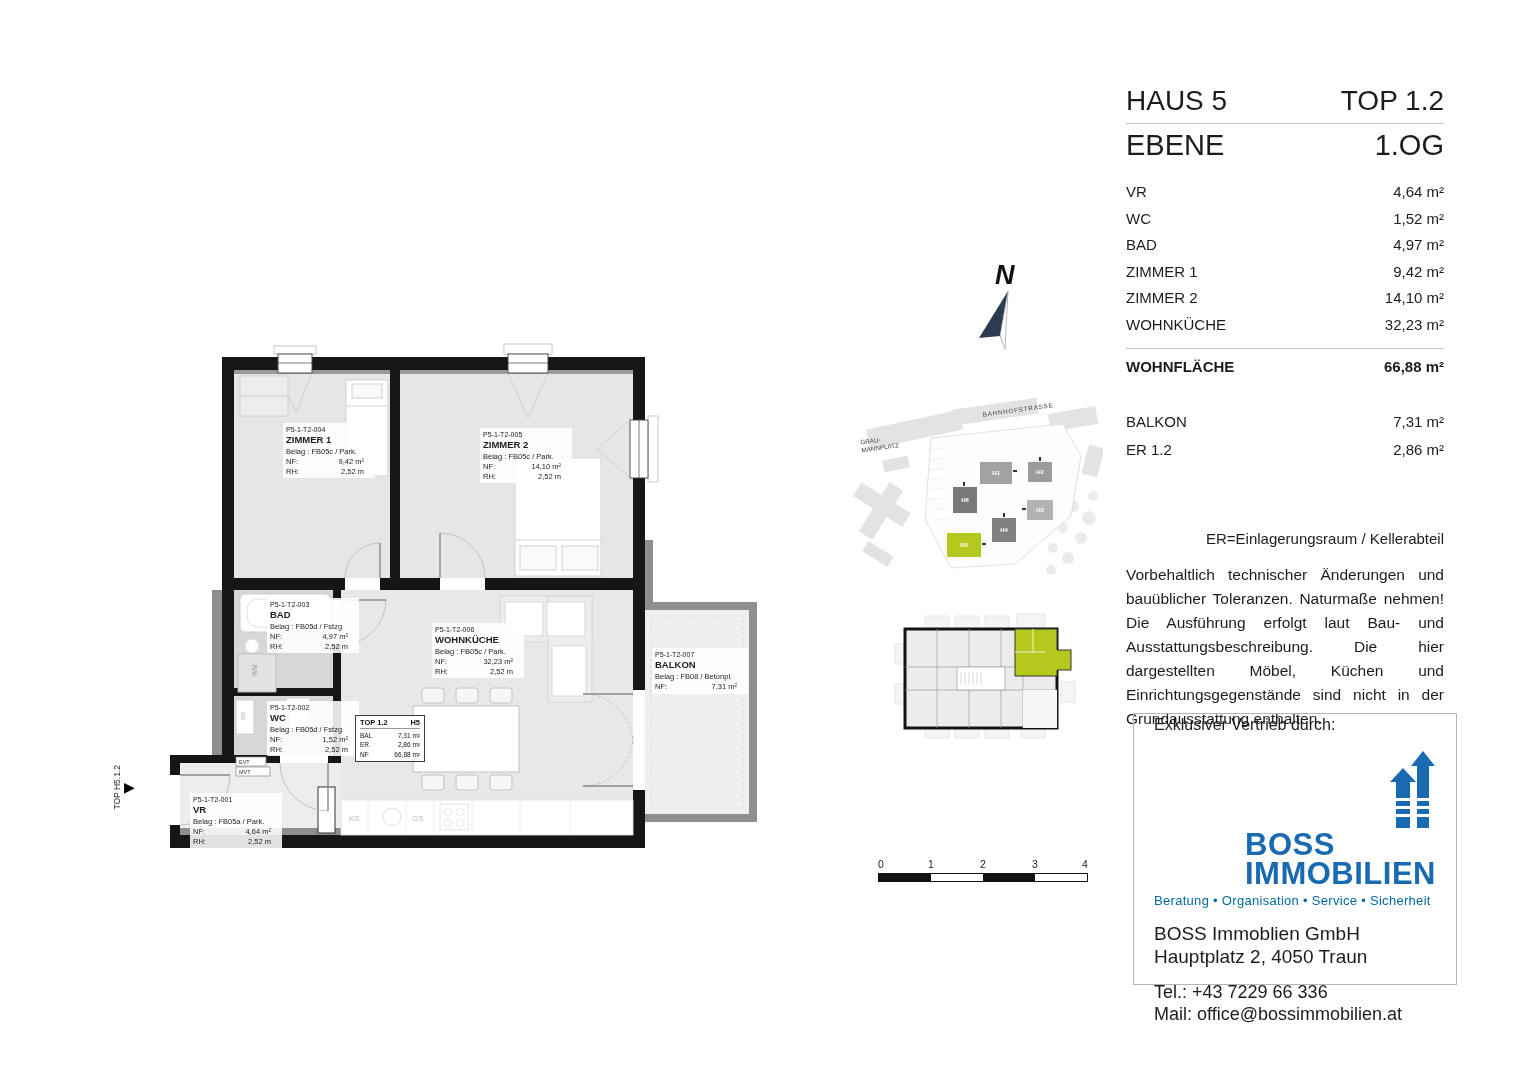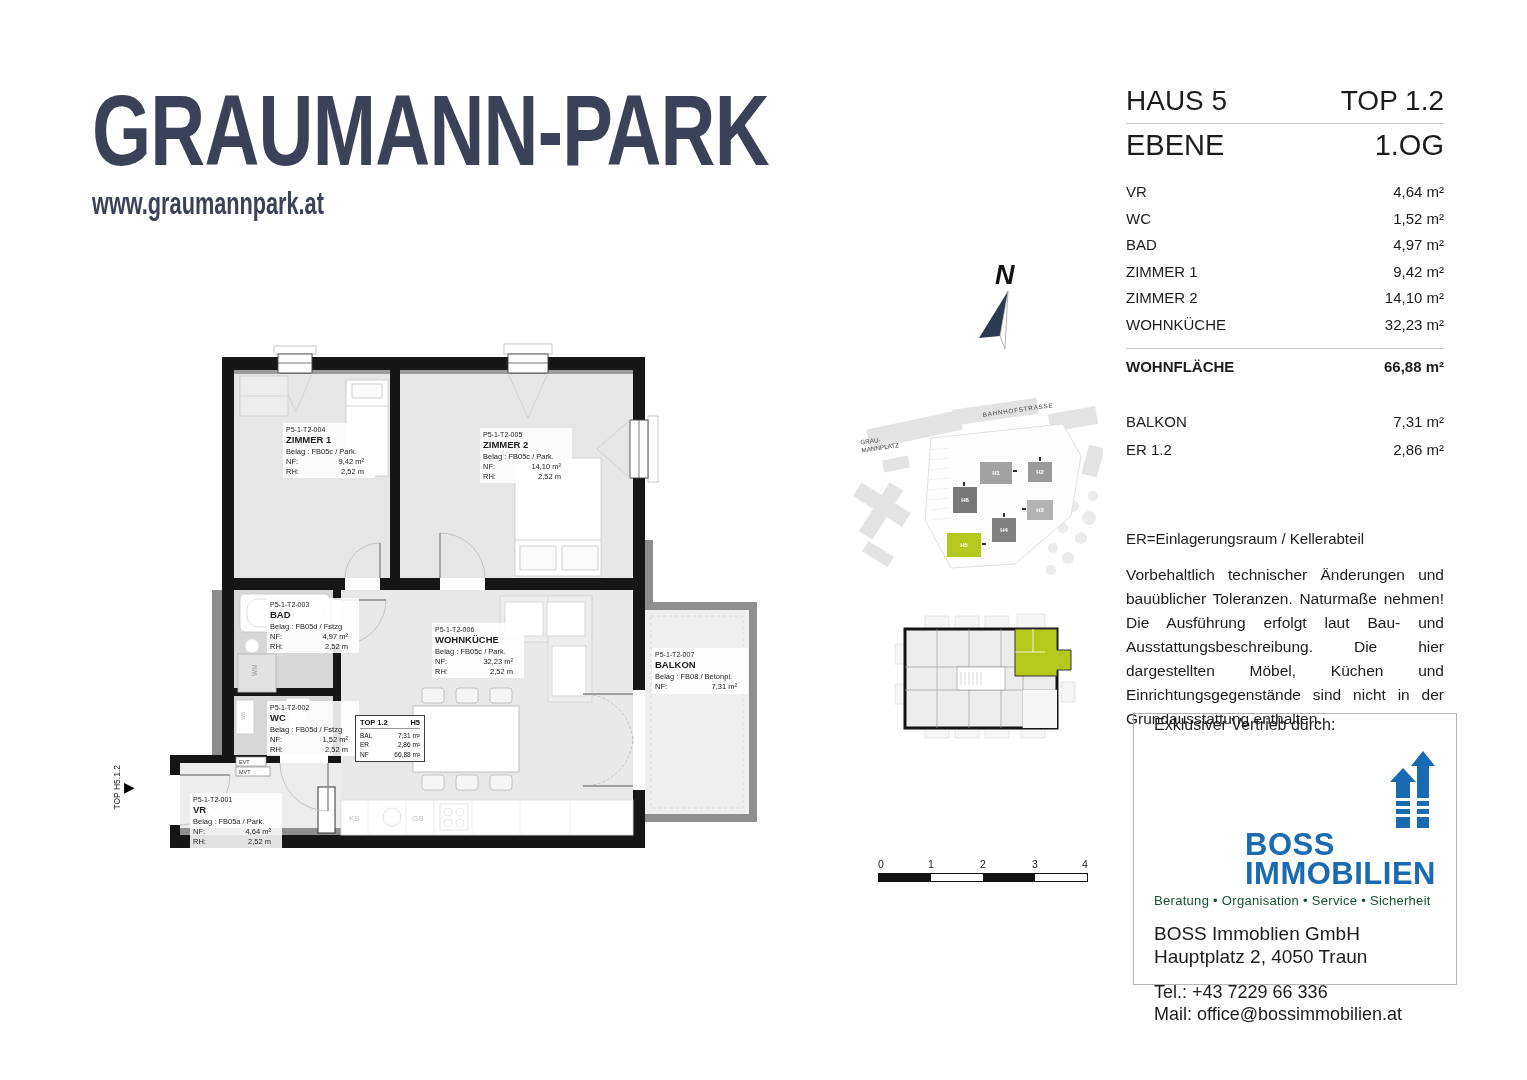--- a/index.html
+++ b/index.html
@@ -14,30 +14,30 @@
   
   .panel{position:absolute;left:1126px;top:84px;width:318px;}
   .hrow{display:flex;justify-content:space-between;font-size:28px;font-weight:normal;line-height:34px;}
   .lrow{display:flex;justify-content:space-between;font-size:29px;font-weight:normal;line-height:36px;}
   .pdiv{border-top:1px solid #c6c6c6;margin:5px 0 3px 0;height:0;}
   .rooms{margin-top:16px;font-size:15px;}
   .rrow{display:flex;justify-content:space-between;line-height:26.5px;}
   .totrow{display:flex;justify-content:space-between;font-weight:bold;font-size:15px;line-height:30px;}
   .extras{margin-top:26px;font-size:15px;}
   .xrow{display:flex;justify-content:space-between;line-height:28px;}
-  .er-note{margin-top:66px;font-size:15px;}
+  .er-note{margin-top:66px;font-size:15px;text-align:right;}
   .disclaimer{margin-top:16px;font-size:15.5px;line-height:24px;text-align:justify;}
   
   .vendor{position:absolute;left:1133px;top:713px;width:324px;height:272px;border:1px solid #b5b5b5;
           box-sizing:border-box;padding:2px 20px;}
   .v-head{font-size:16px;}
   .v-logo{display:flex;align-items:flex-end;margin-top:12px;flex-direction:column;}
   .v-logo-text{margin-left:8px;}
   .v-l1,.v-l2{font-size:31px;font-weight:bold;color:#1a6ab1;line-height:29px;letter-spacing:0.5px;}
-  .v-tag{font-size:13px;color:#14532d;margin-top:5px;letter-spacing:0.3px;}
+  .v-tag{font-size:13px;color:#0369a1;margin-top:5px;letter-spacing:0.3px;}
   .v-co{font-size:19px;margin-top:14px;line-height:23px;}
   .v-tel{font-size:18px;margin-top:13px;line-height:22px;}
   
   .compass{position:absolute;left:955px;top:258px;}
   .siteplan{position:absolute;left:853px;top:398px;}
   .keyplan{position:absolute;left:893px;top:612px;}
   .planstand{position:absolute;left:883px;top:812px;font-size:15.5px;line-height:21px;}
   .planstand sub{font-size:10px;}
   .scalebar{position:absolute;left:878px;top:858px;width:214px;height:26px;font-size:10.5px;color:#222;}
   .tick{position:absolute;top:0;}
@@ -58,24 +58,20 @@
   .ibox .kv{width:100%;line-height:1.45;}
   .entry{position:absolute;left:12px;top:416px;height:62px;display:flex;align-items:center;}
   .entry-txt{writing-mode:vertical-rl;transform:rotate(180deg);font-size:8.5px;color:#222;}
   .entry-arrow{font-size:14px;color:#000;margin-left:2px;line-height:14px;}
 </style>
 </head>
 <body>
 
 <div class="page">
 
-  <div class="brand">
-    <div class="brand-main">GRAUMANN-PARK</div>
-    <div class="brand-web">www.graumannpark.at</div>
-  </div>
 
   <div class="panel">
     <div class="hrow">
       <span>HAUS 5</span>
       <span>TOP 1.2</span>
     </div>
     <div class="pdiv"></div>
     <div class="lrow">
       <span>EBENE</span>
       <span>1.OG</span>

